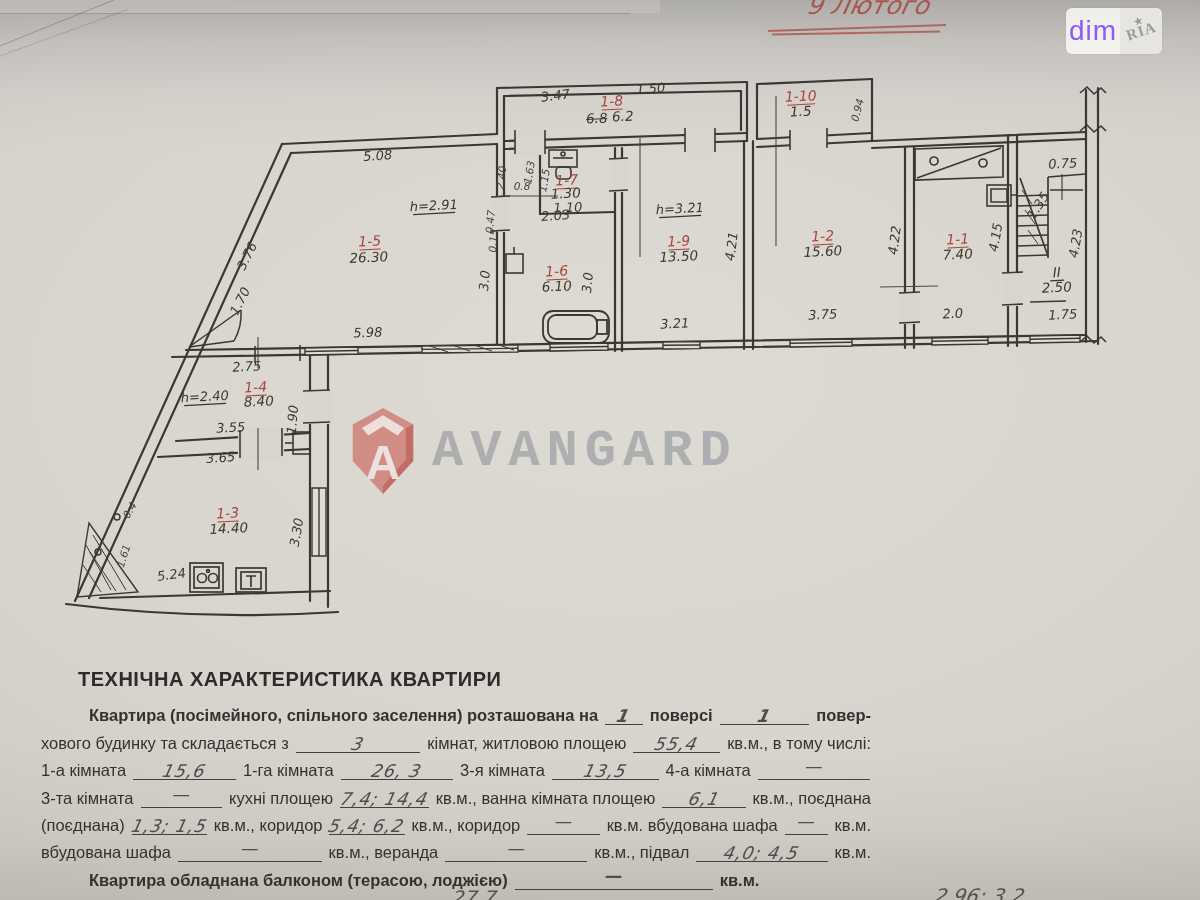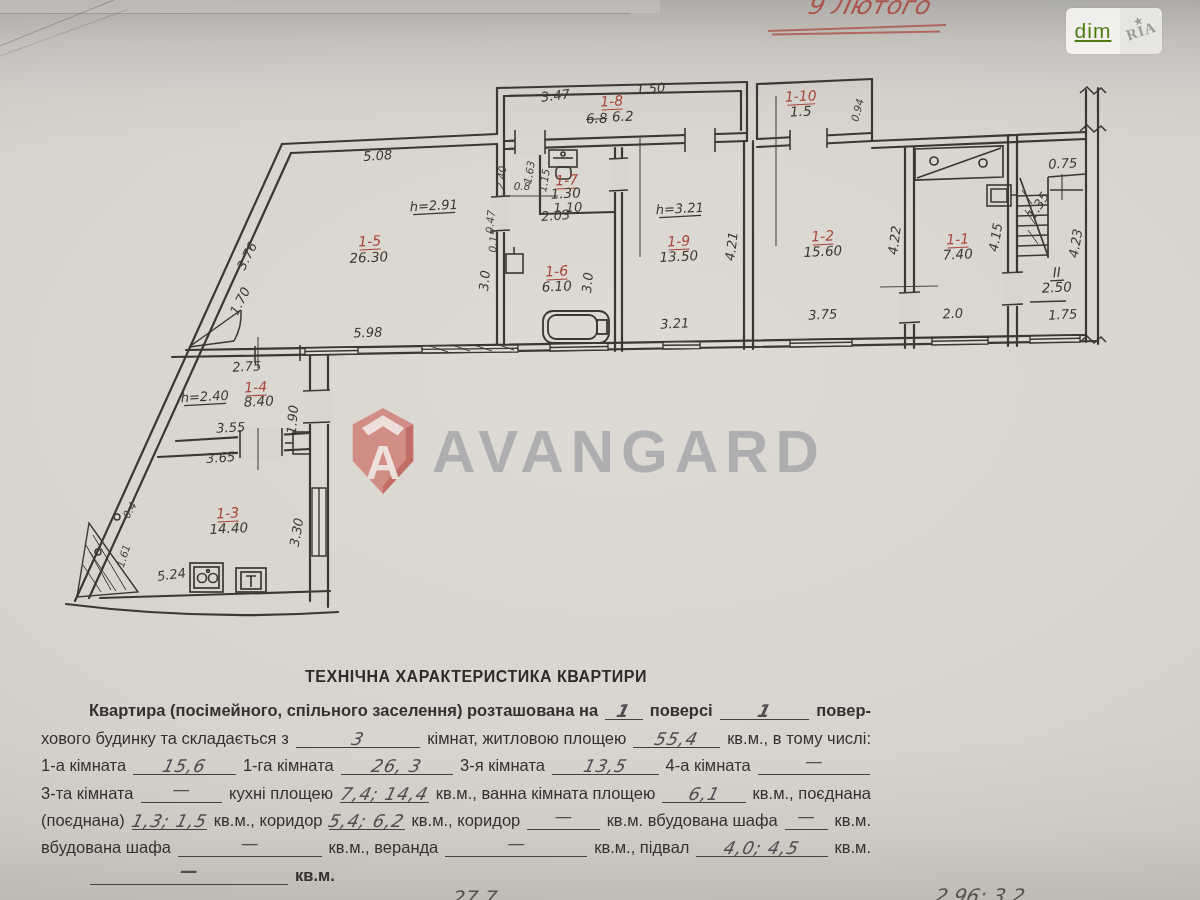--- a/index.html
+++ b/index.html
@@ -10,46 +10,46 @@
       linear-gradient(180deg, rgba(160,158,156,.75) 0px, rgba(174,172,169,.45) 42px, rgba(190,188,184,.18) 95px, rgba(190,188,184,0) 150px),
       linear-gradient(0deg, rgba(160,154,144,.35) 0px, rgba(160,154,144,.10) 70px, rgba(160,154,144,0) 160px),
       radial-gradient(120% 95% at 52% 42%, #dedbd5 0%, #d7d4ce 48%, #cdcac4 76%, #bcb9b5 100%);
   }
   .artifact{position:absolute;pointer-events:none;}
   
   .badge{position:absolute;left:1066px;top:8px;width:96px;height:46px;display:flex;
     background:rgba(250,249,247,.85);border-radius:6px;overflow:hidden;
     box-shadow:0 0 0 1px rgba(0,0,0,.03);}
   .badge .cell-left{flex:1;display:flex;align-items:center;justify-content:center;
-    color:#4d7c0f;font-size:21px;letter-spacing:1px;text-decoration:underline;}
+    color:#8b5cf6;font-size:28px;letter-spacing:1px;}
   .badge .cell-right{width:42px;background:rgba(228,227,224,.9);display:flex;align-items:center;justify-content:center;}
   .badge .ria{transform:rotate(-18deg);font-family:"Liberation Serif",serif;font-weight:bold;
     font-size:15px;color:#9a9a98;letter-spacing:1px;position:relative;}
   .badge .ria .star{position:absolute;top:-8px;left:11px;font-size:10px;color:#9a9a98;}
   
   .rednote{position:absolute;left:775px;top:-9px;width:190px;text-align:center;
     font-family:"DejaVu Sans",sans-serif;font-style:italic;font-size:25px;
     color:var(--red-pen,#bf4a40);transform:skewX(-14deg);opacity:.85;}
   .rednote-u1,.rednote-u2{position:absolute;height:2px;background:var(--red-pen,#bf4a40);opacity:.7;}
   .rednote-u1{left:768px;top:27px;width:178px;transform:rotate(-2deg);}
   .rednote-u2{left:772px;top:32px;width:168px;transform:rotate(-1deg);}
   
   .watermark{position:absolute;left:350px;top:405px;display:flex;align-items:center;gap:16px;pointer-events:none;}
-  .wm-text{font-weight:bold;font-size:60px;letter-spacing:7px;color:rgba(128,132,142,.50);
-    font-family:Liberation Sans, sans-serif;}
+  .wm-text{font-weight:bold;font-size:52px;letter-spacing:7px;color:rgba(128,132,142,.50);
+    font-family:Liberation Mono, monospace;}
   
   #plan-svg{position:absolute;left:0;top:0;width:1200px;height:900px;}
   .pl{font-family:"DejaVu Sans",sans-serif;font-style:italic;text-anchor:middle;}
   .pl.dim{font-size:13px;fill:#3c392f;}
   .pl.dimS{font-size:10.5px;fill:#46423a;}
   .pl.room{font-size:14px;fill:var(--red-pen,#9e433c);}
   .pl.area{font-size:13.5px;fill:#3c392f;}
   
   .form{position:absolute;left:38px;top:668px;width:836px;color:#343230;}
-  .form-title{text-align:center;font-weight:bold;font-size:16px;letter-spacing:.5px;
+  .form-title{text-align:left;font-weight:bold;font-size:20px;letter-spacing:.5px;
     padding-left:40px;margin-bottom:7px;color:#2e2c2a;}
   .f-line{display:flex;align-items:flex-end;white-space:nowrap;height:27.4px;font-size:16.5px;}
   .f-line.indent{padding-left:48px;font-weight:bold;}
   .fp{padding:0 3px;}
   .blank{display:inline-flex;align-items:flex-end;justify-content:center;
     border-bottom:1.6px solid #43413e;margin:0 4px;height:24px;}
   .hw{font-family:"DejaVu Sans",sans-serif;font-style:italic;font-size:17.5px;
     color:var(--handwriting,#4f4d4f);transform:skewX(-14deg);margin-bottom:-2px;letter-spacing:1px;}
   .hw.dash{transform:none;margin-bottom:3px;letter-spacing:0;}
   .cutoff{position:absolute;font-family:"DejaVu Sans",sans-serif;font-style:italic;
@@ -452,20 +452,21 @@
         <span class="blank" style="width: 158px;">
           <span class="hw dash">—</span>
         </span>
         <span class="fp">кв.м., підвал</span>
         <span class="blank" style="width: 146px;">
           <span class="hw">4,0; 4,5</span>
         </span>
         <span class="fp">кв.м.</span>
       </div>
       <div class="f-line indent">
+        <span class="fp">Квартира обладнана балконом (терасою, лоджією)</span>
         <span class="blank" style="width: 198px;">
           <span class="hw dash">—</span>
         </span>
         <span class="fp">кв.м.</span>
       </div>
     </div>
 </div>
 
 <span class="cutoff" style="left:452px;top:886px;">27,7</span>
 <span class="cutoff" style="left:935px;top:884px;">2,96; 3,2</span>

